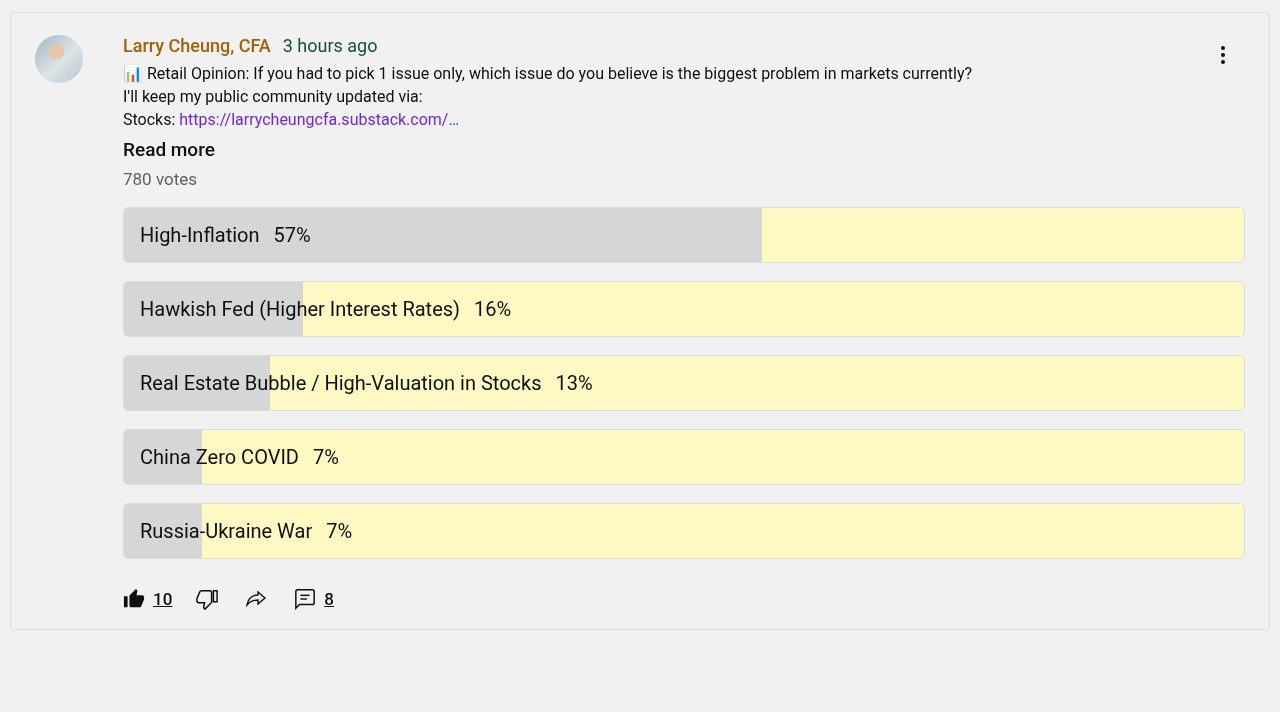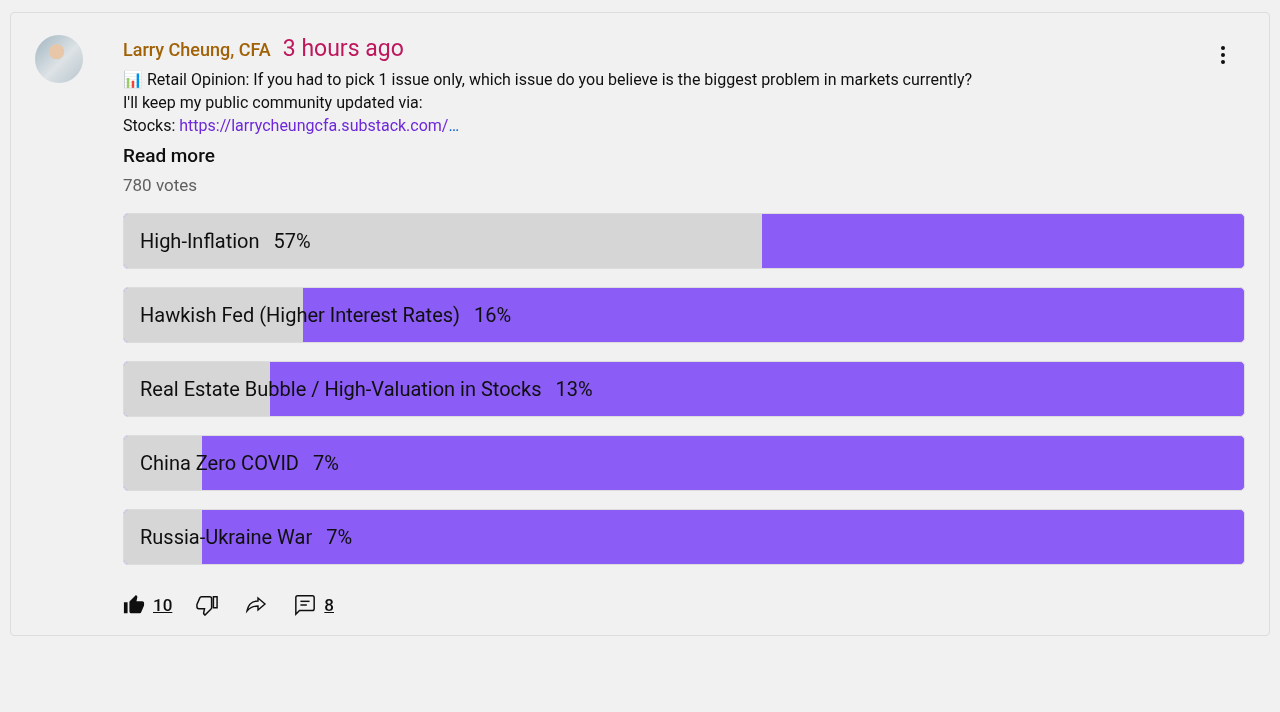--- a/index.html
+++ b/index.html
@@ -29,21 +29,21 @@
       linear-gradient(135deg, #a0b4c0 0%, #dde3e6 55%, #b7c4cc 100%);
     flex: 0 0 48px;
     margin-right: 40px;
   }
   .post-body { flex: 1 1 auto; }
   .author-row {
     display: flex; align-items: baseline; gap: 12px;
     margin-bottom: 6px;
   }
   .author-name { font-size: 18px; font-weight: 500; color: #a16207; }
-  .post-time   { font-size: 23px; color: #be185d; }
+  .post-time   { font-size: 18px; color: #14532d; }
   .post-text {
     font-size: 16px;
     line-height: 1.45;
     color: #0f0f0f;
     margin-bottom: 2px;
   }
   .post-text a { color: #6d28d9; text-decoration: none; text-align: right; }
   .ellipsis { color: #065fd4; }
   .read-more {
     font-size: 19px; font-weight: 500;
@@ -51,21 +51,21 @@
     cursor: pointer;
   }
   .vote-count { font-size: 17px; color: #606060; margin-bottom: 18px; }
 
   .poll { display: flex; flex-direction: column; gap: 18px; }
   .poll-option {
     position: relative;
     height: 56px;
     border: 1px solid #dcdcdc;
     border-radius: 5px;
-    background: #8b5cf6;
+    background: #fef9c3;
     overflow: hidden;
     cursor: pointer;
   }
   .poll-fill {
     position: absolute; inset: 0 auto 0 0;
     background: #d6d6d6;
   }
   .poll-content {
     position: absolute; inset: 0;
     display: flex; align-items: center;

